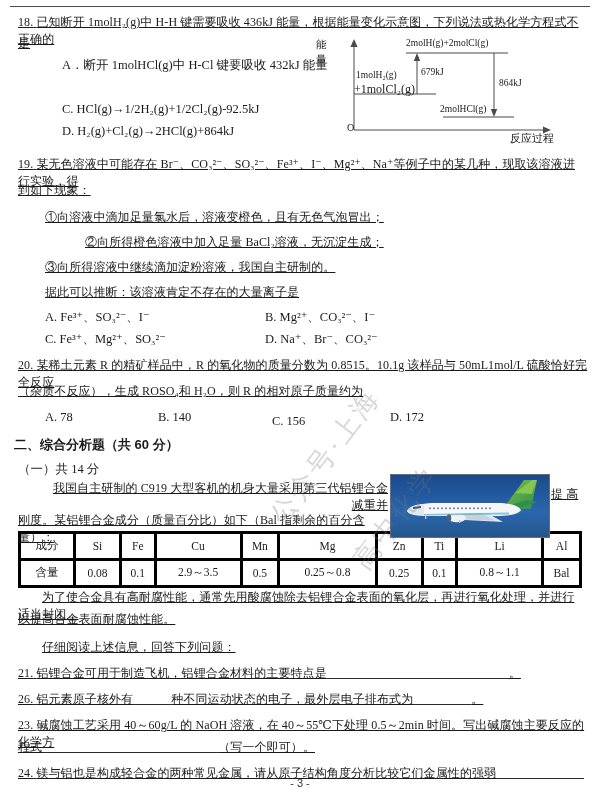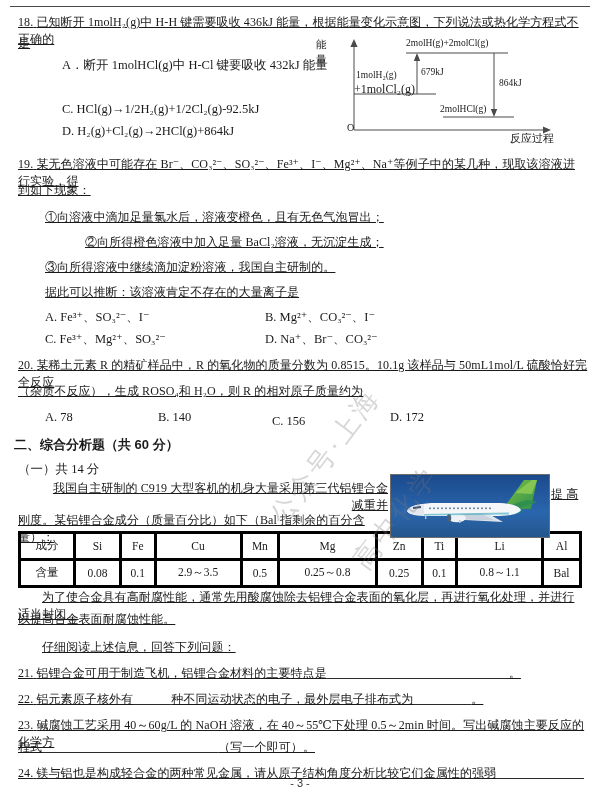--- a/index.html
+++ b/index.html
@@ -330,21 +330,21 @@
   </div>
   <div class="q" style="left:18px; top:611px;">以提高合金表面耐腐蚀性能。</div>
   <div class="q" style="left:42px; top:639px;">仔细阅读上述信息，回答下列问题：</div>
 
   <div class="q" style="left:18px; top:665px; width:566px;">
     <span>21.</span>
     <span>铝锂合金可用于制造飞机，铝锂合金材料的主要特点是</span><span class="blank" style="width:182px;"></span><span>。</span>
   </div>
 
   <div class="q" style="left:18px; top:691px; width:566px;">
-    <span>22.</span>
+    <span>26.</span>
     <span>铝元素原子核外有</span><span class="blank" style="width:38px;"></span><span>种不同运动状态的电子，最外层电子排布式为</span><span class="blank" style="width:58px;"></span><span>。</span>
   </div>
 
   <div class="q" style="left:18px; top:717px; width:570px;">
     <span>23.</span>
     <span>碱腐蚀工艺采用 40～60g/L 的 NaOH 溶液，在 40～55℃下处理 0.5～2min 时间。写出碱腐蚀主要反应的化学方</span>
   </div>
   <div class="q" style="left:18px; top:739px; width:566px;">
     <span>程式</span><span class="blank" style="width:176px;"></span><span>（写一个即可）。</span>
   </div>

